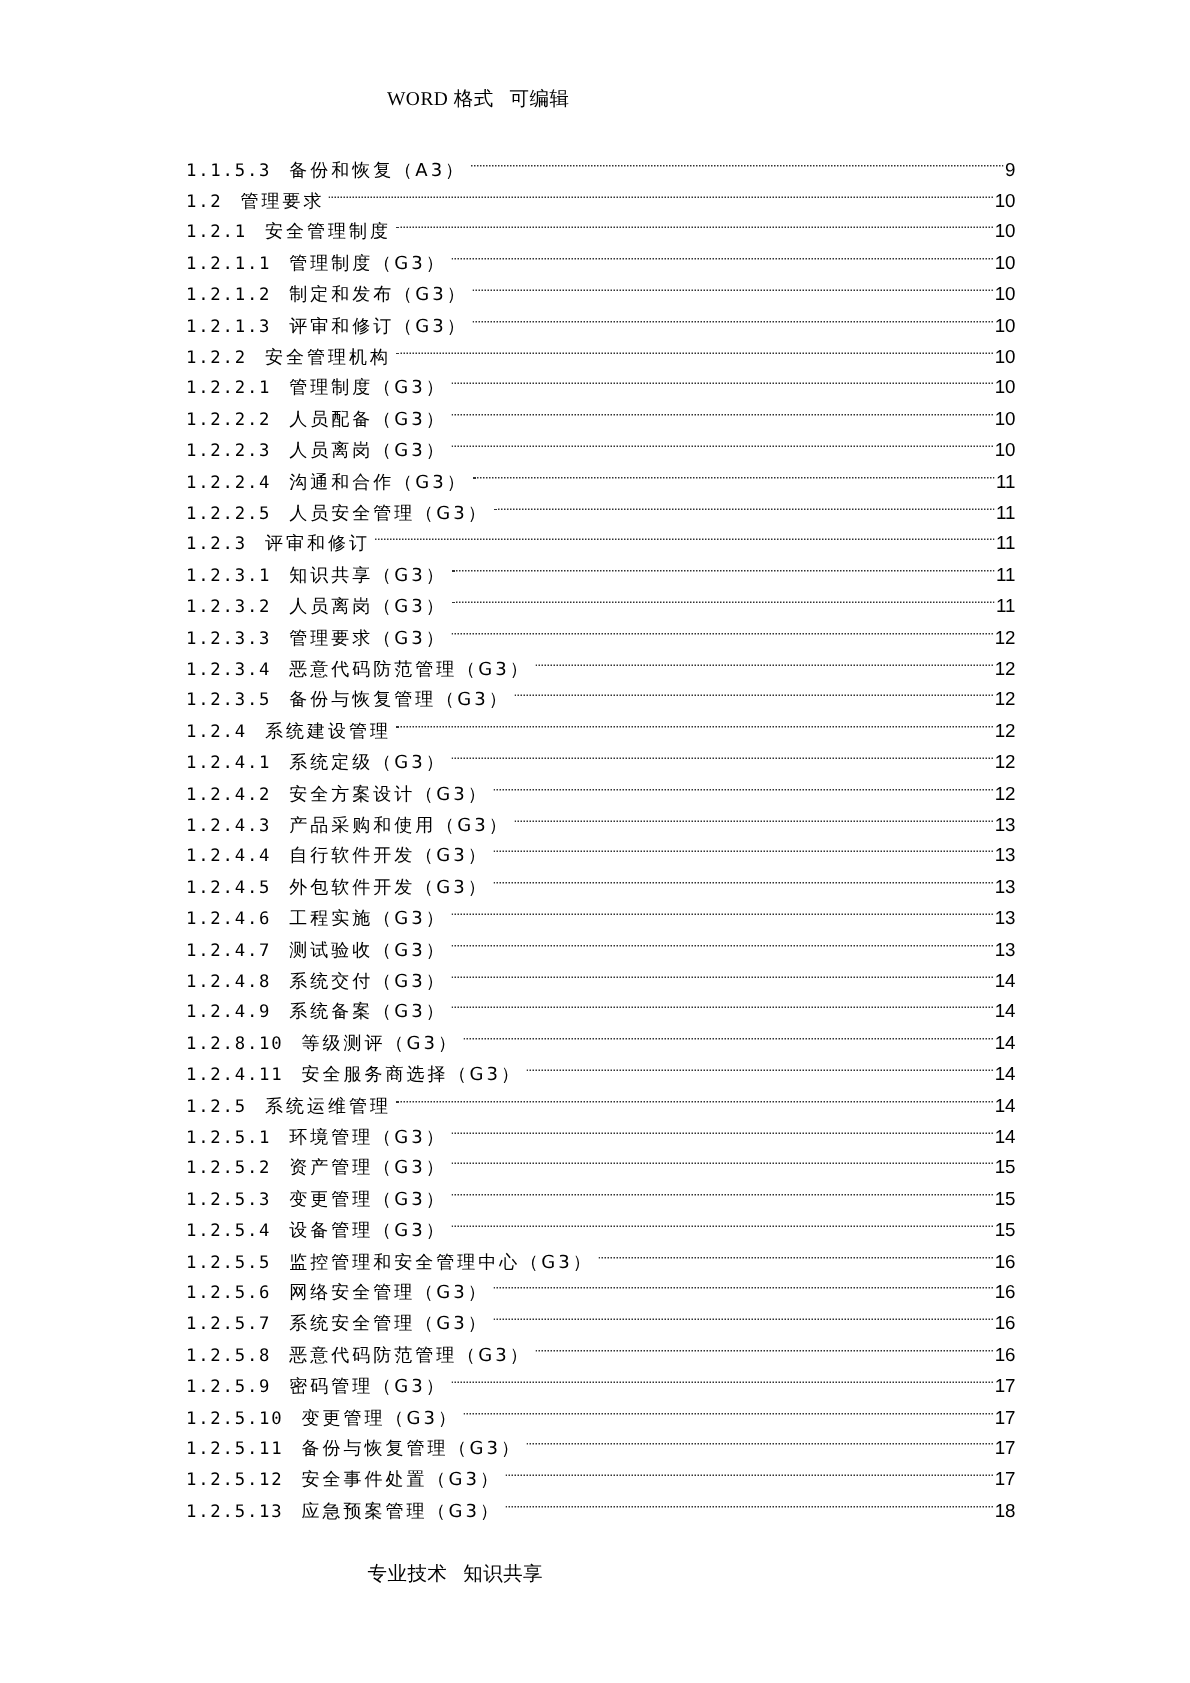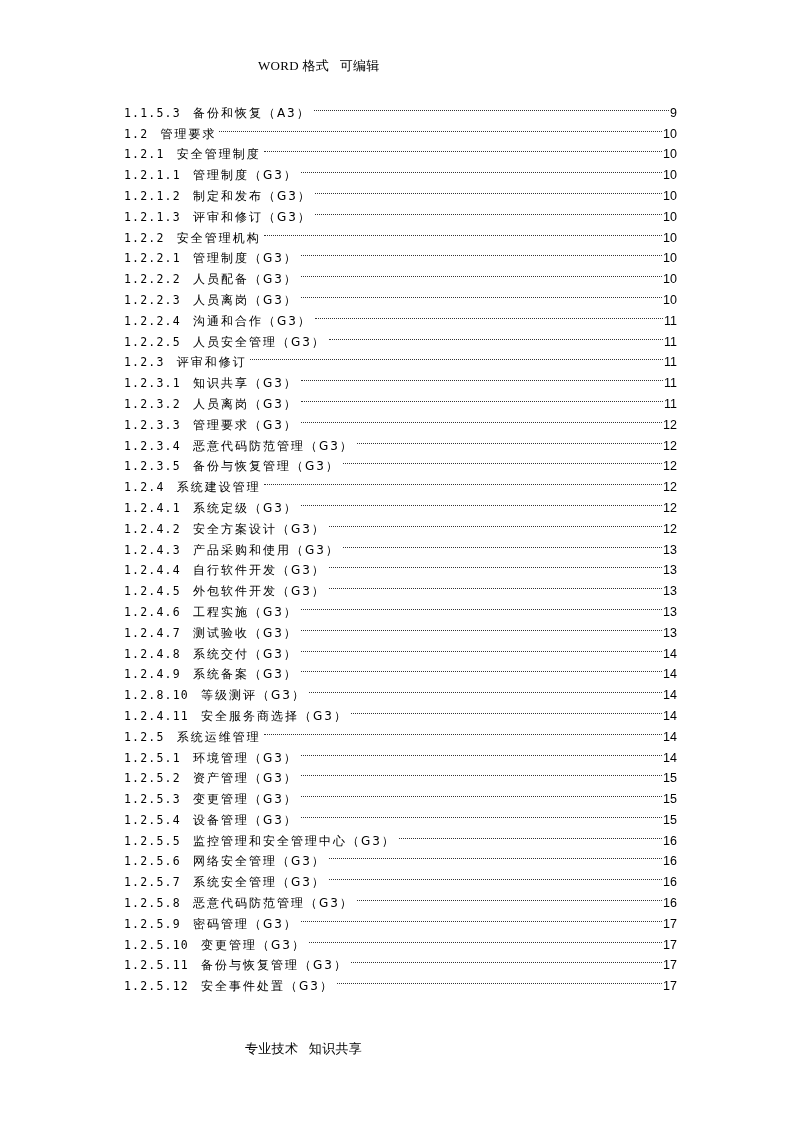--- a/index.html
+++ b/index.html
@@ -384,15 +384,22 @@
       <span class="toc-dots"></span>
       <span class="toc-page">17</span>
     </li>
     <li class="toc-row">
       <span class="toc-num">1.2.5.12</span>
       <span style="display: inline-block; width: 12px;"></span>
       <span class="toc-title">安全事件处置（G3）</span>
       <span class="toc-dots"></span>
       <span class="toc-page">17</span>
     </li>
+    <li class="toc-row">
+      <span class="toc-num">1.2.5.13</span>
+      <span style="display: inline-block; width: 12px;"></span>
+      <span class="toc-title">应急预案管理（G3）</span>
+      <span class="toc-dots"></span>
+      <span class="toc-page">18</span>
+    </li>
   </ul>
 
 <div class="page-footer">专业技术   知识共享</div>
 
 </body></html>

